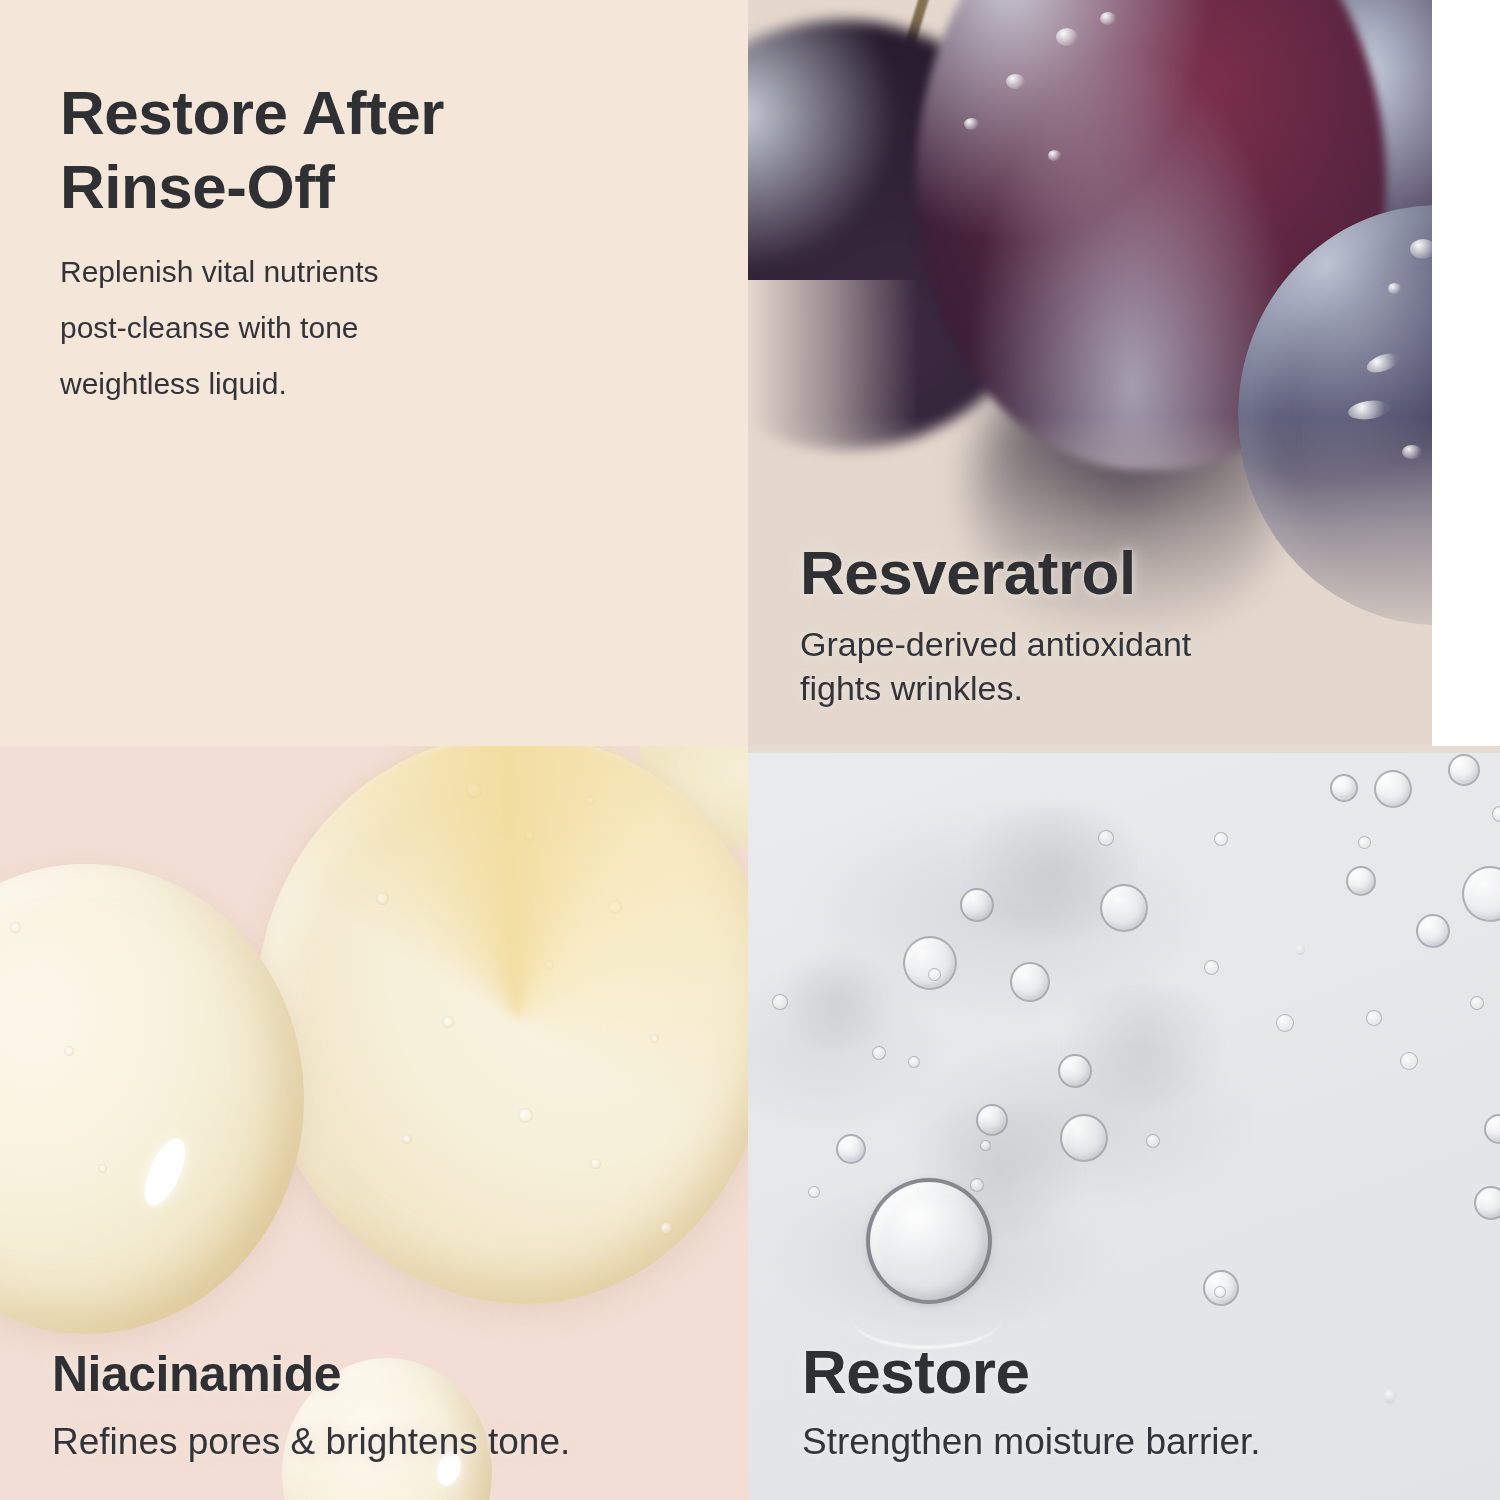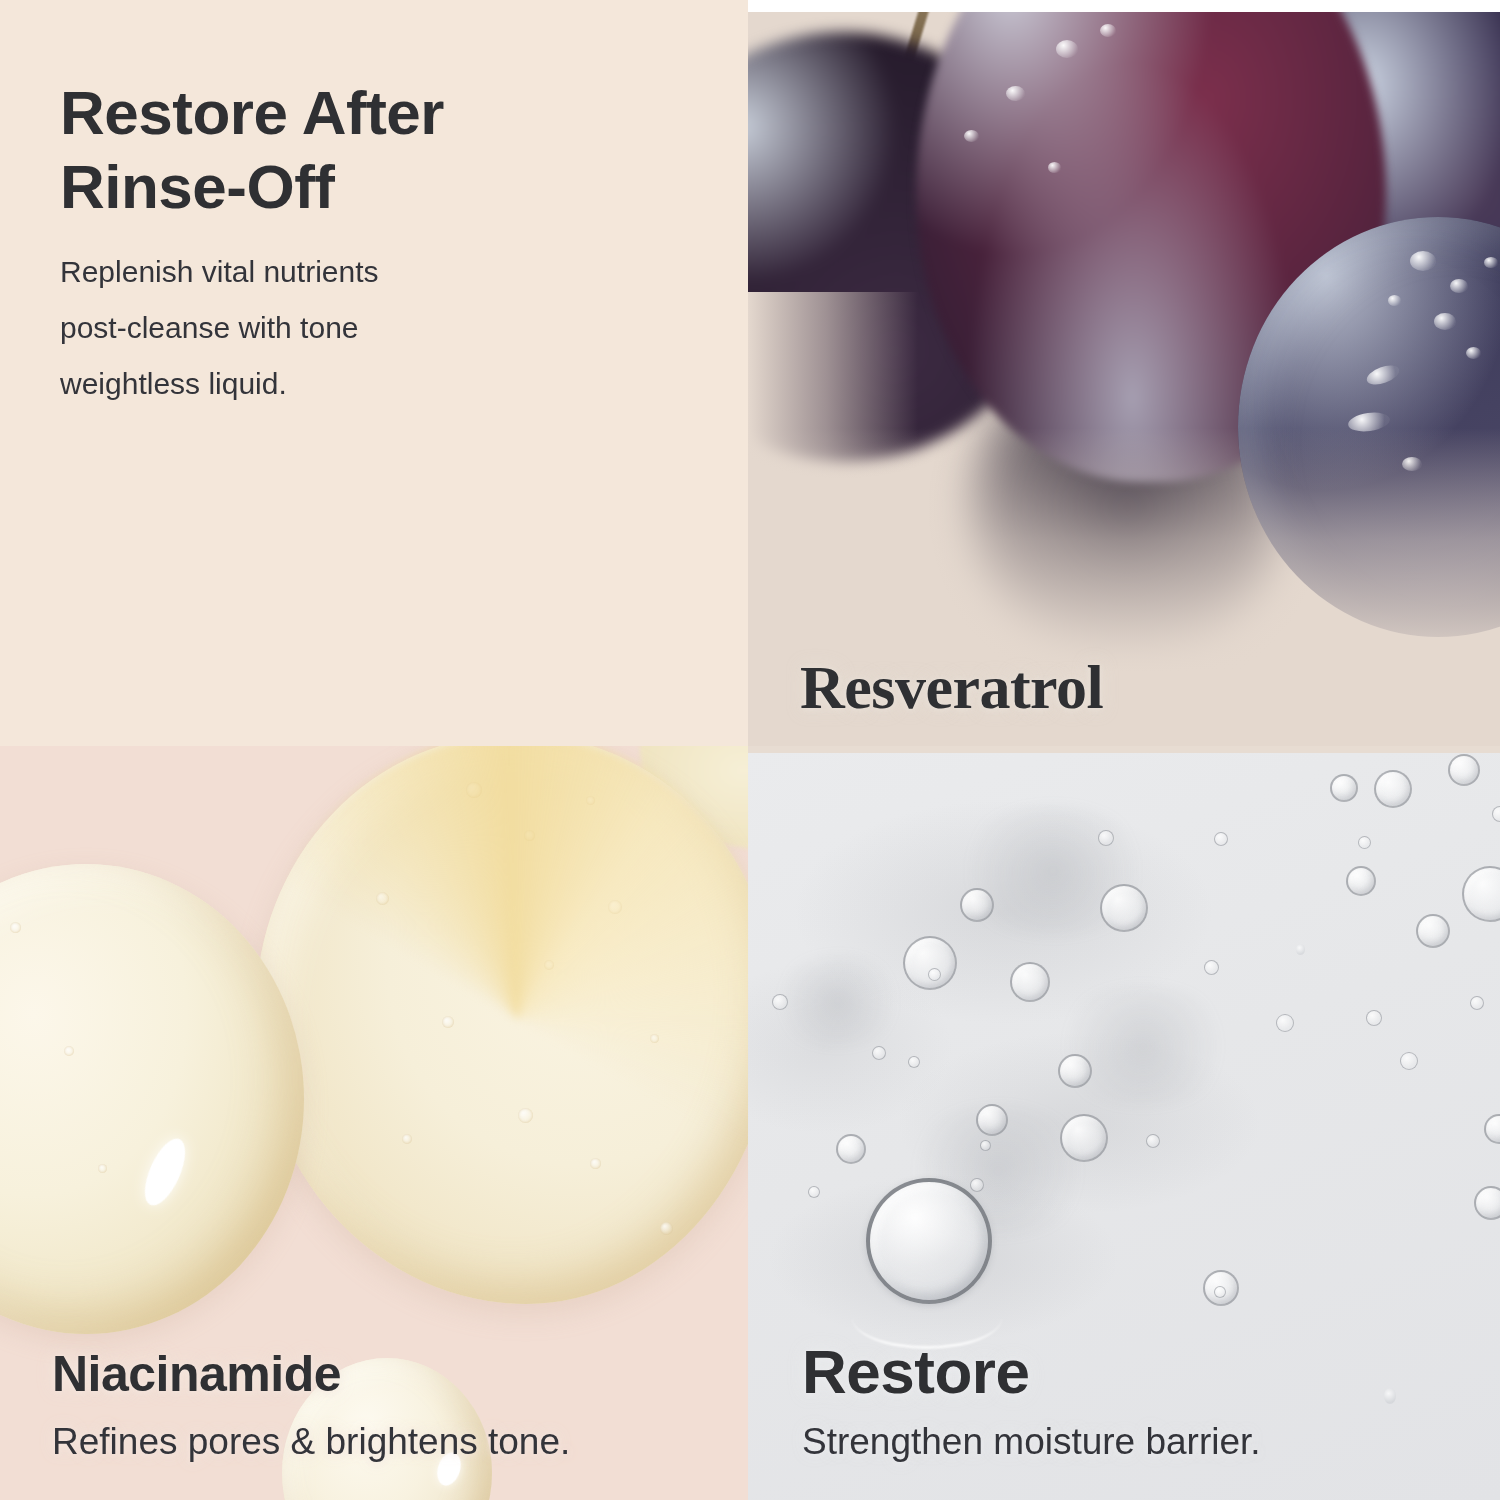--- a/index.html
+++ b/index.html
@@ -15,25 +15,25 @@
     font-family: "Liberation Sans", sans-serif;
     background: #ffffff;
   }
 
   
   .panel {
     position: absolute;
     overflow: hidden;
   }
   .panel-tl { left: 0;    top: 0;    width: 748px; height: 746px; }
-  .panel-tr { left: 748px; top: 12px;   width: 752px; height: 746px; font-family: Liberation Serif, serif; }
+  .panel-tr { left: 748px; top: 0;   width: 684px; height: 746px; }
   .panel-bl { left: 0;    top: 746px; width: 748px; height: 754px; }
   .panel-br { left: 748px; top: 746px; width: 752px; height: 754px; }
 
-  .panel-tl { background: #F4E7DA; }
+  .panel-tl { background: #F4E7DA; padding-left: 8px; }
   .panel-tr { background: #E4D8CE; }
   .panel-bl { background: #F2DED4; }
   .panel-br { background: #E7E8EA; }
 
   
   .textblock {
     position: absolute;
     z-index: 40;
   }
   .headline {
@@ -365,20 +365,21 @@
       <div class="wdrop" style="left:308px;top:28px;width:22px;height:18px;"></div>
       <div class="wdrop" style="left:352px;top:12px;width:16px;height:13px;"></div>
       <div class="wdrop" style="left:258px;top:74px;width:19px;height:15px;"></div>
       <div class="wdrop" style="left:216px;top:118px;width:15px;height:12px;"></div>
       <div class="wdrop" style="left:300px;top:150px;width:13px;height:11px;"></div>
       <div class="grape-fade"></div>
       <div class="grape-fade-left"></div>
     </div>
     <div class="textblock tr-text">
       <h2 class="headline">Resveratrol</h2>
+      <p class="subline"><span>Grape-derived antioxidant</span><br><span>fights wrinkles.</span></p>
     </div>
   </div>
 
   <div class="panel panel-bl">
     <div class="oil oil-corner"></div>
     <div class="oil oil-big">
       <div class="oilbubble" style="left:210px;top:48px;width:16px;height:16px;"></div>
       <div class="oilbubble" style="left:268px;top:96px;width:11px;height:11px;"></div>
       <div class="oilbubble" style="left:330px;top:62px;width:9px;height:9px;"></div>
       <div class="oilbubble" style="left:120px;top:158px;width:13px;height:13px;"></div>

